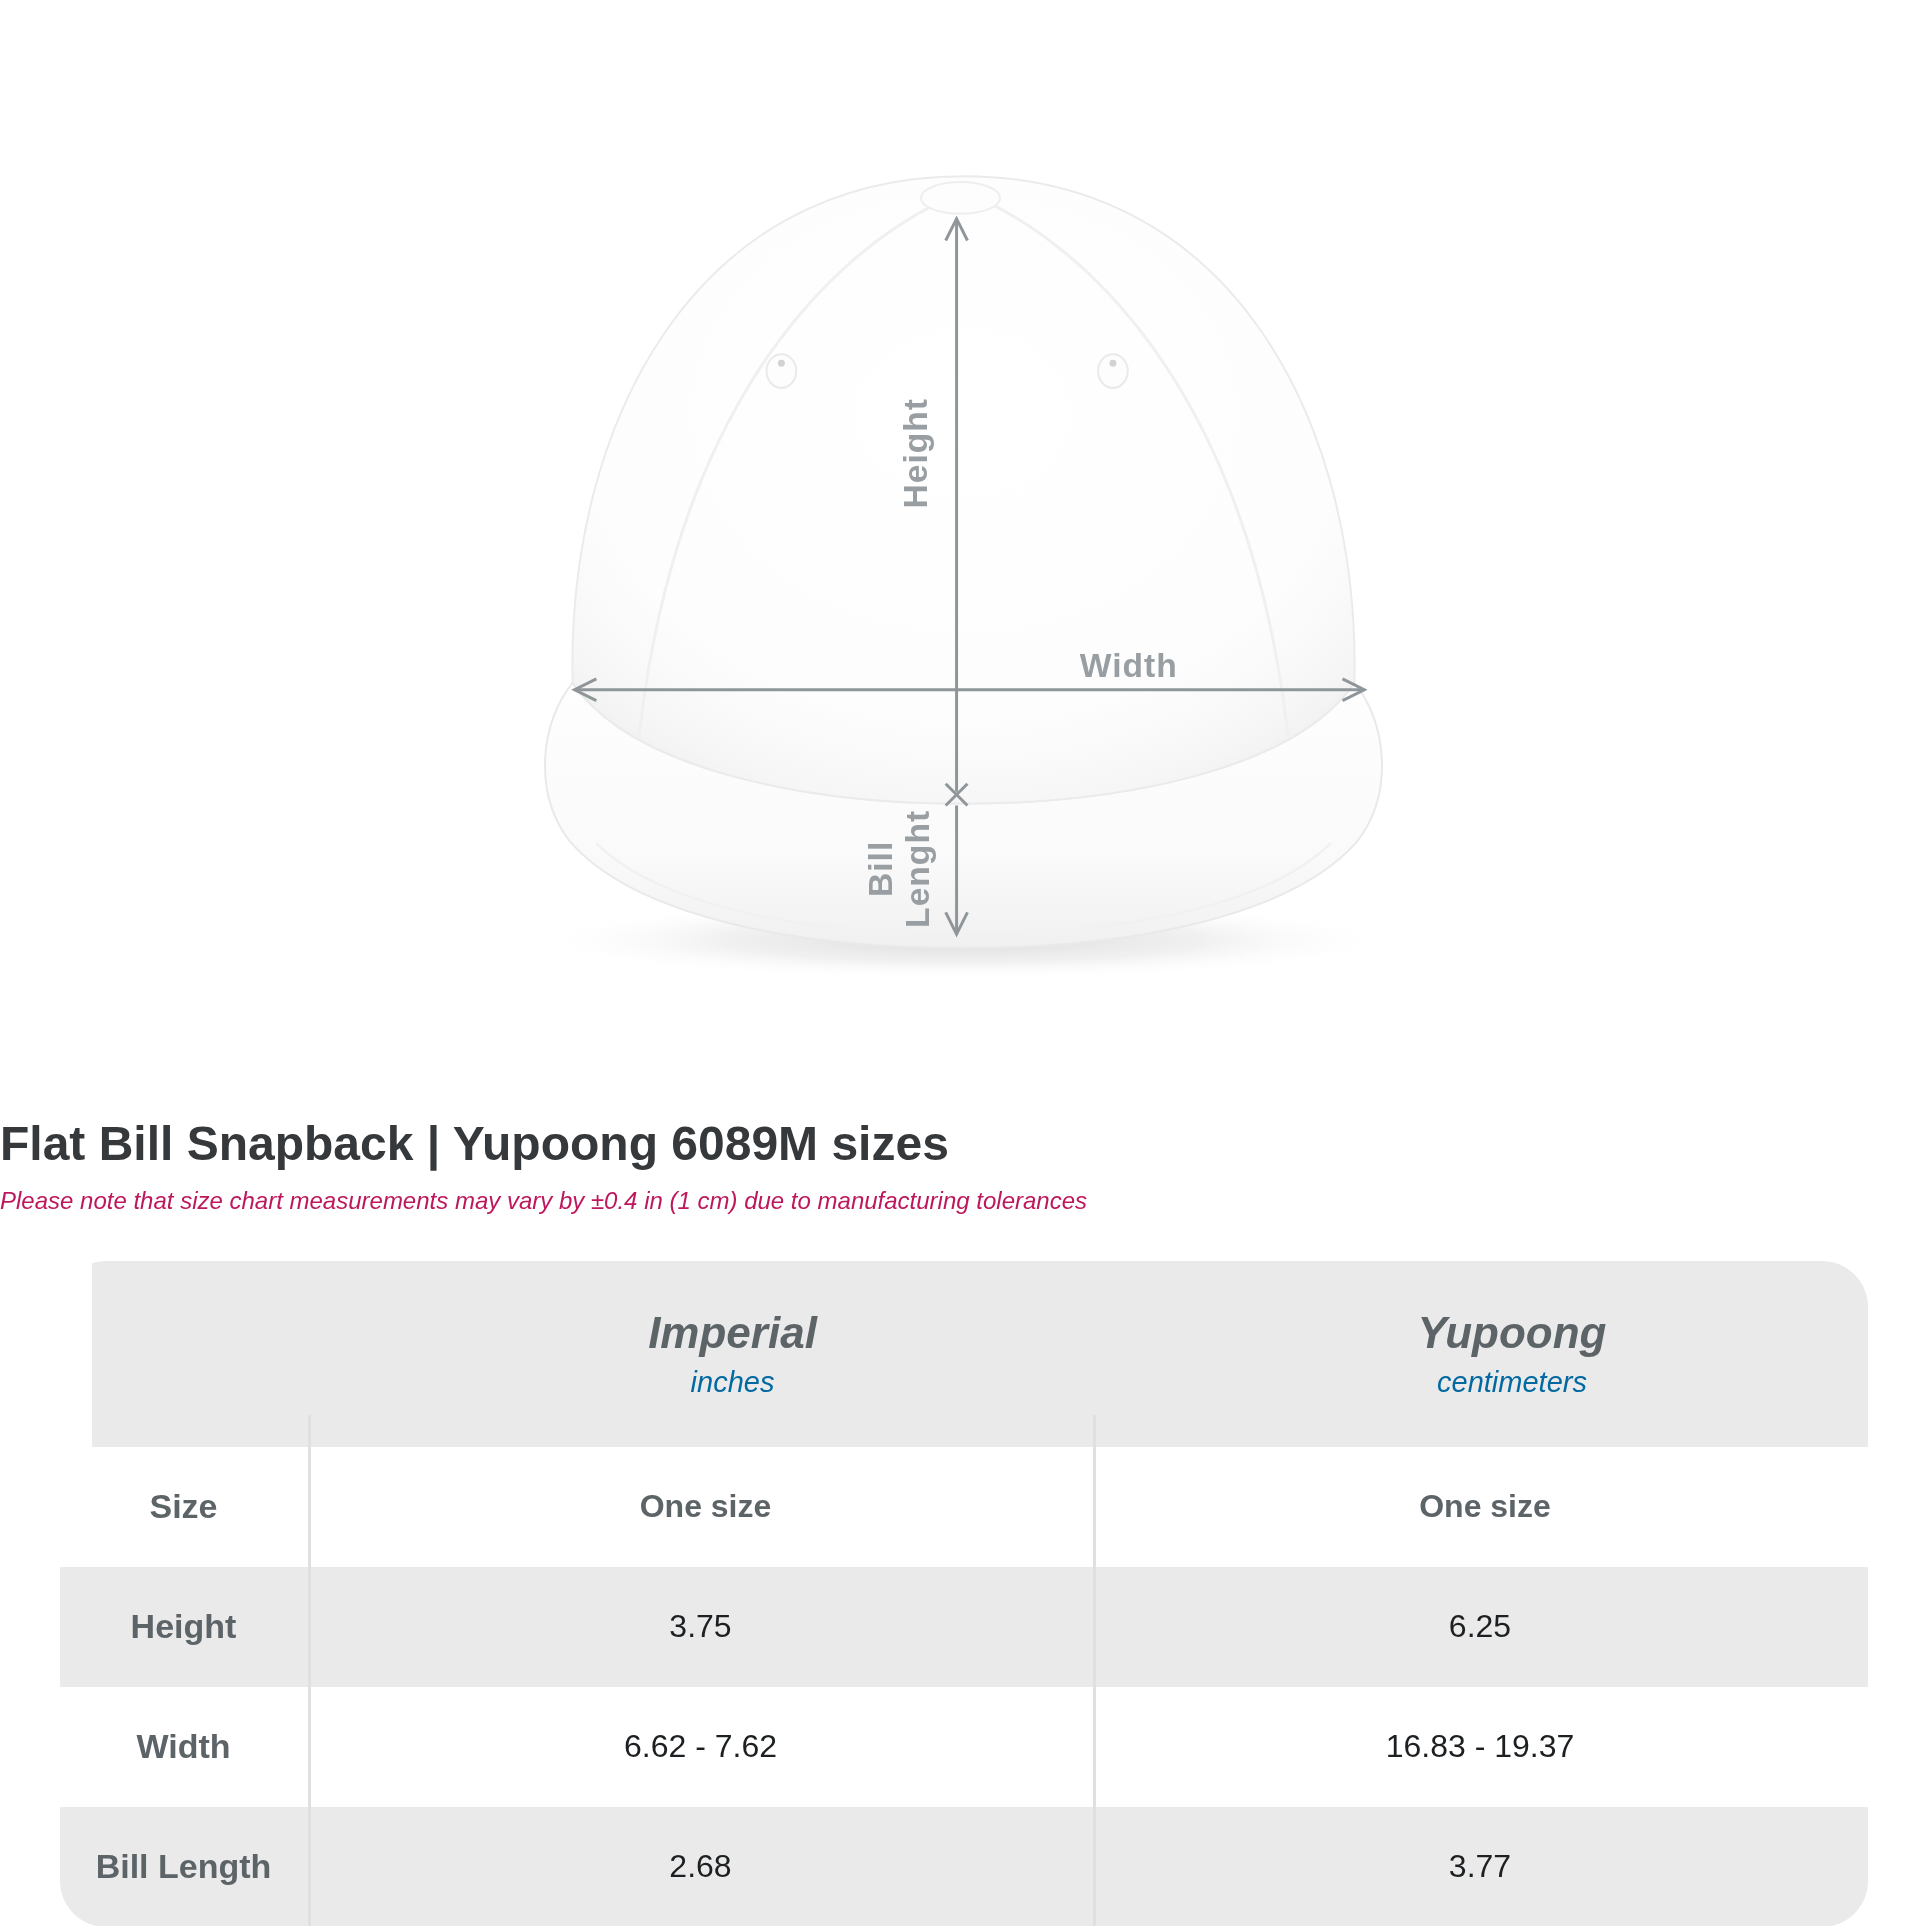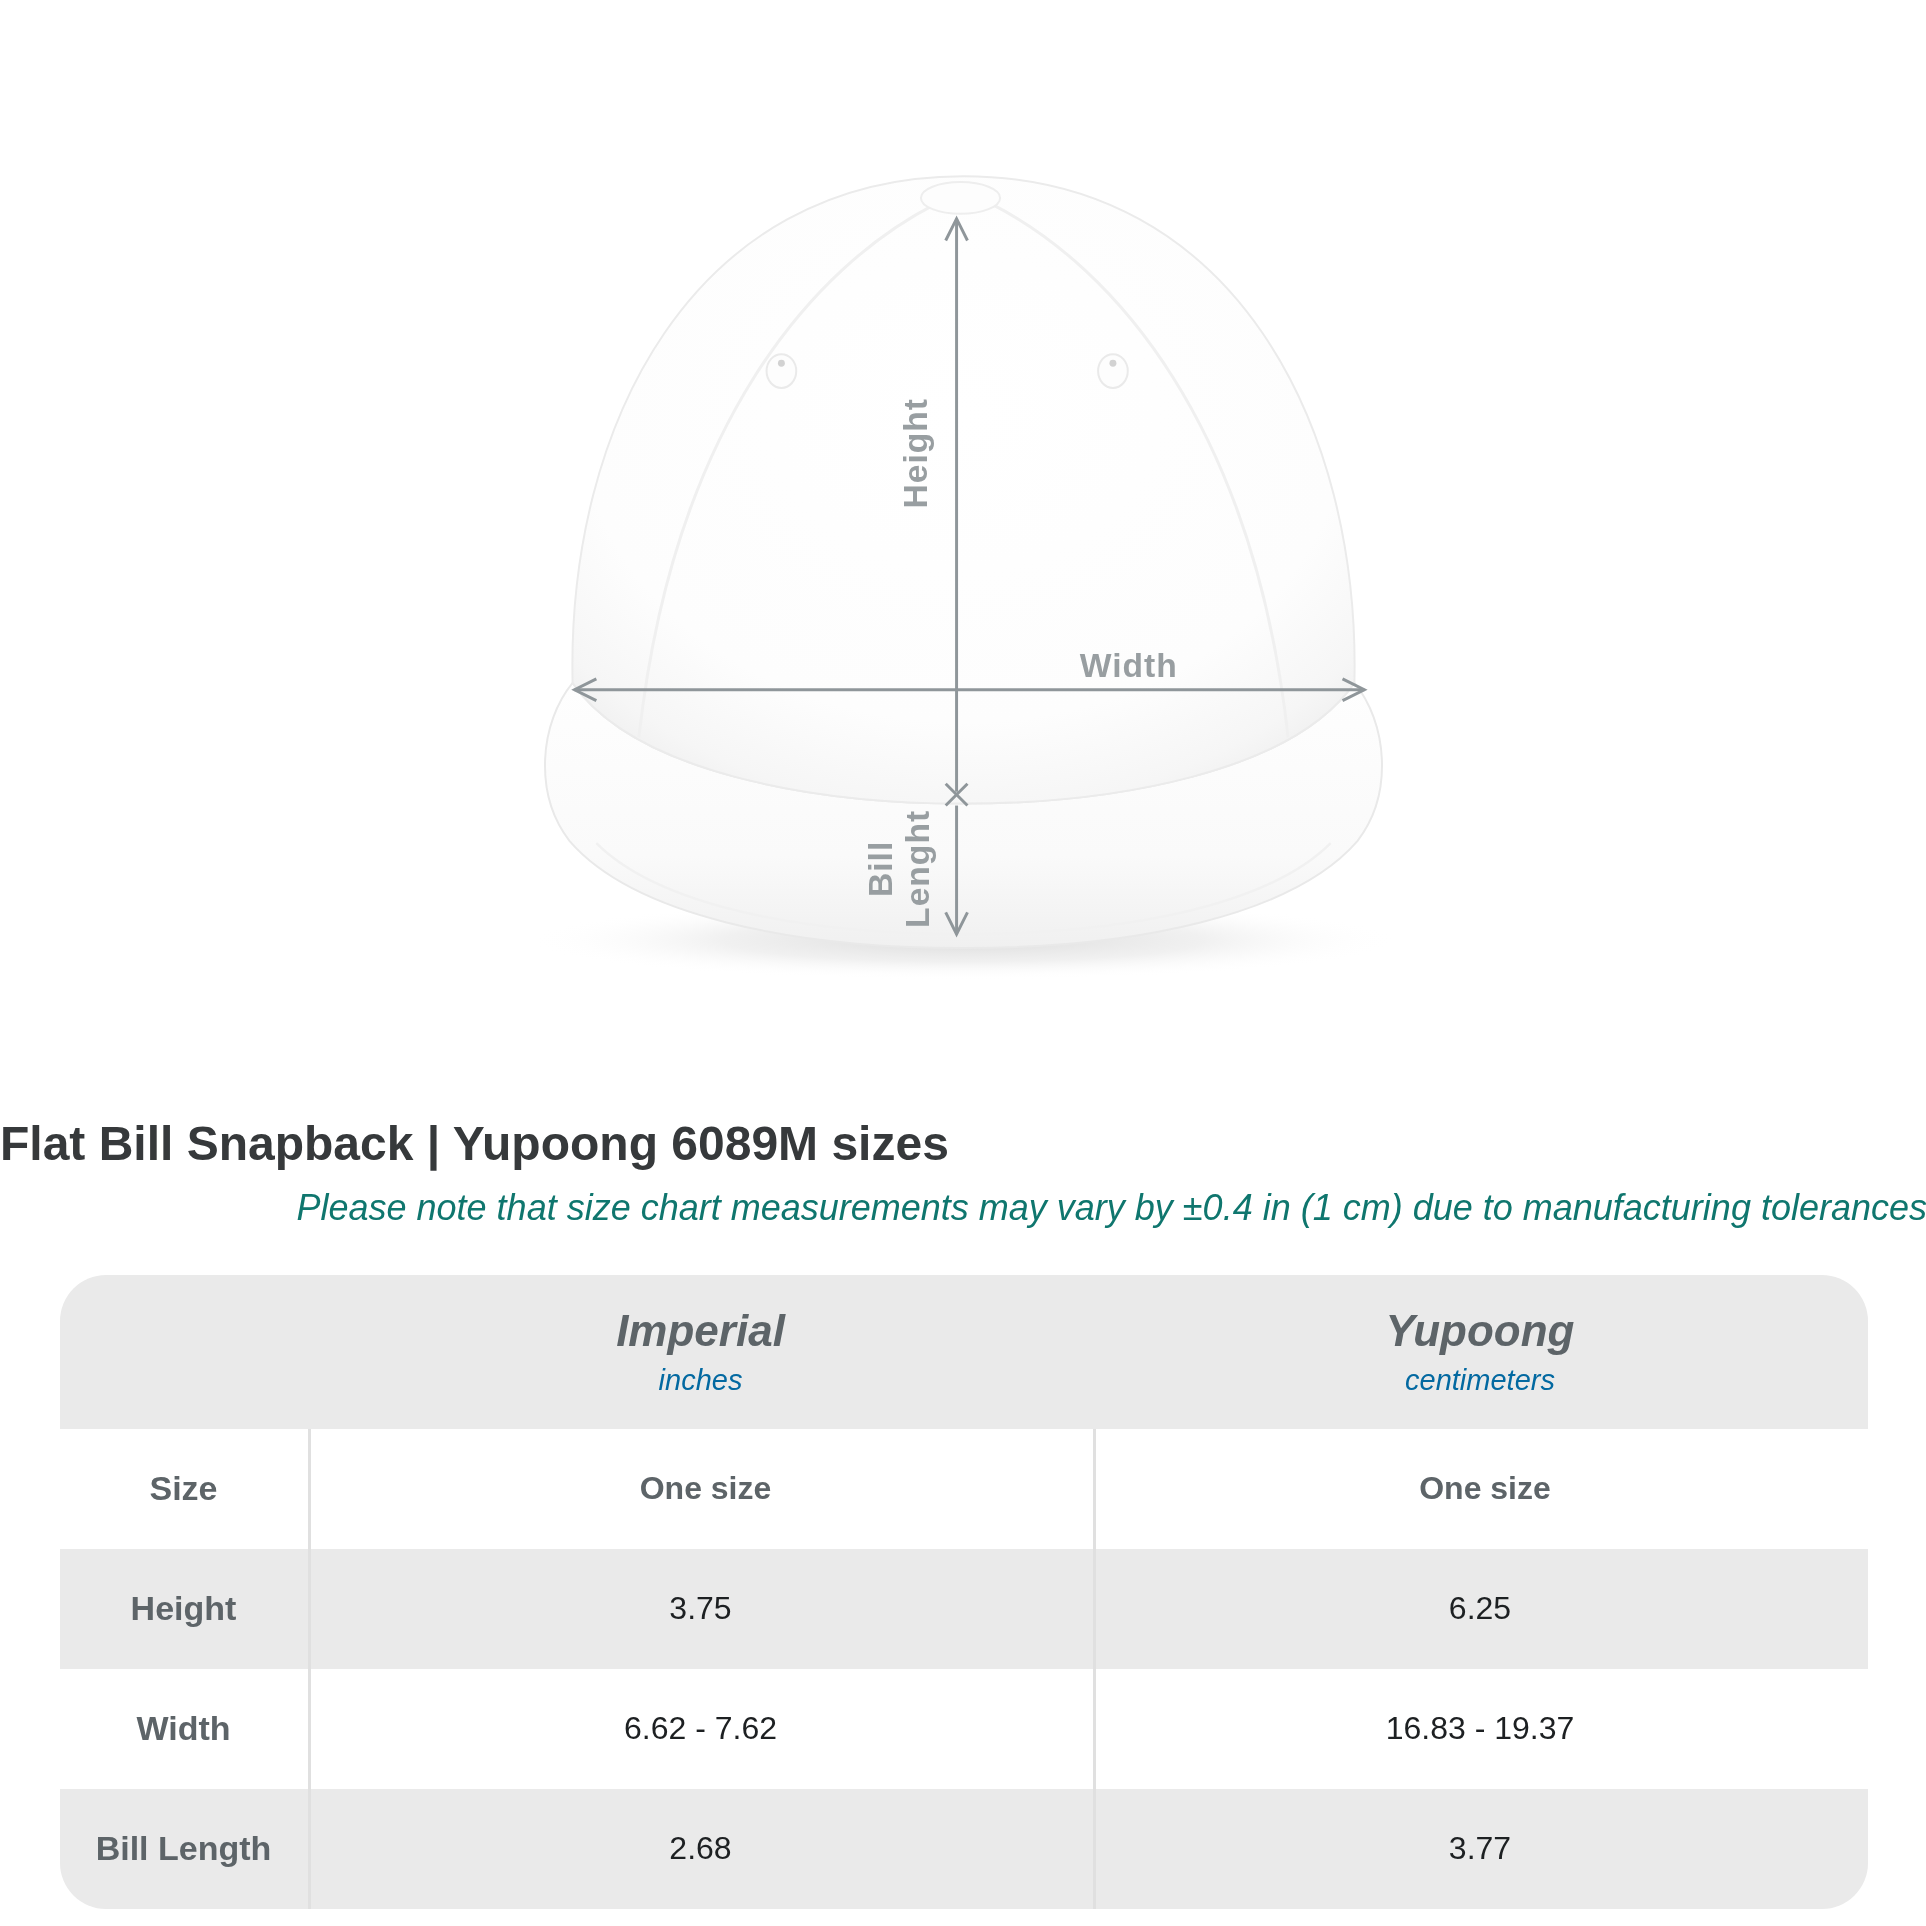--- a/index.html
+++ b/index.html
@@ -30,38 +30,39 @@
   .page-title {
     margin: 69px 0 0 0;
     text-align: left;
     font-size: 48px;
     line-height: 1.1;
     font-weight: bold;
     color: #36393b;
   }
   .subtitle {
     margin-top: 16px;
-    text-align: right;
-    font-size: 36px;
+    text-align: left;
+    font-size: 24px;
     font-style: italic;
-    color: #0f766e;
+    color: #be185d;
   }
   .size-table {
     position: relative;
     width: 1808px;
     margin: 46px auto 0 auto;
     border-radius: 46px;
     overflow: hidden;
     background: #ffffff;
   }
   .table-header {
     display: grid;
     grid-template-columns: 248px 786px 773px;
-    height: 154px;
+    height: 186px;
     background: #eaeaea;
+    margin-left: 32px;
   }
   .header-cell {
     display: flex;
     flex-direction: column;
     align-items: center;
     justify-content: center;
   }
   .header-title {
     font-size: 44px;
     font-weight: bold;

